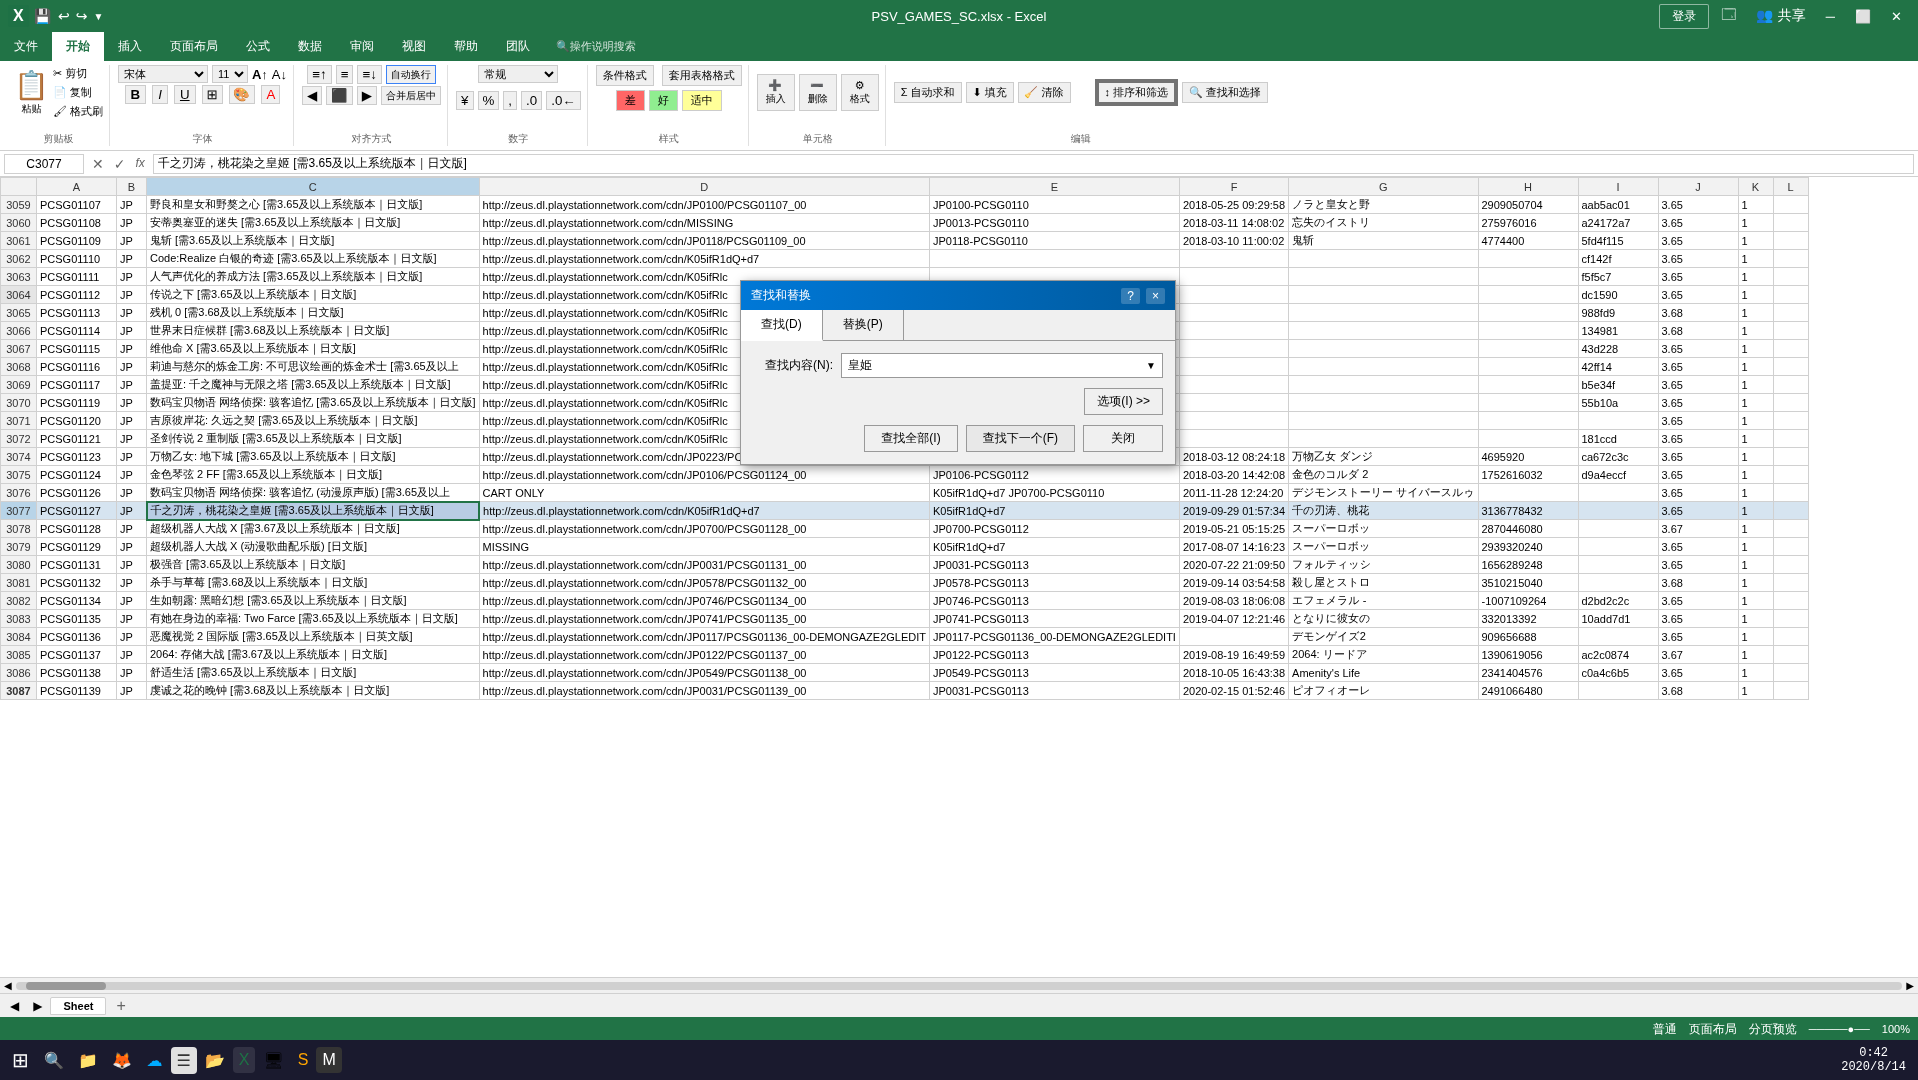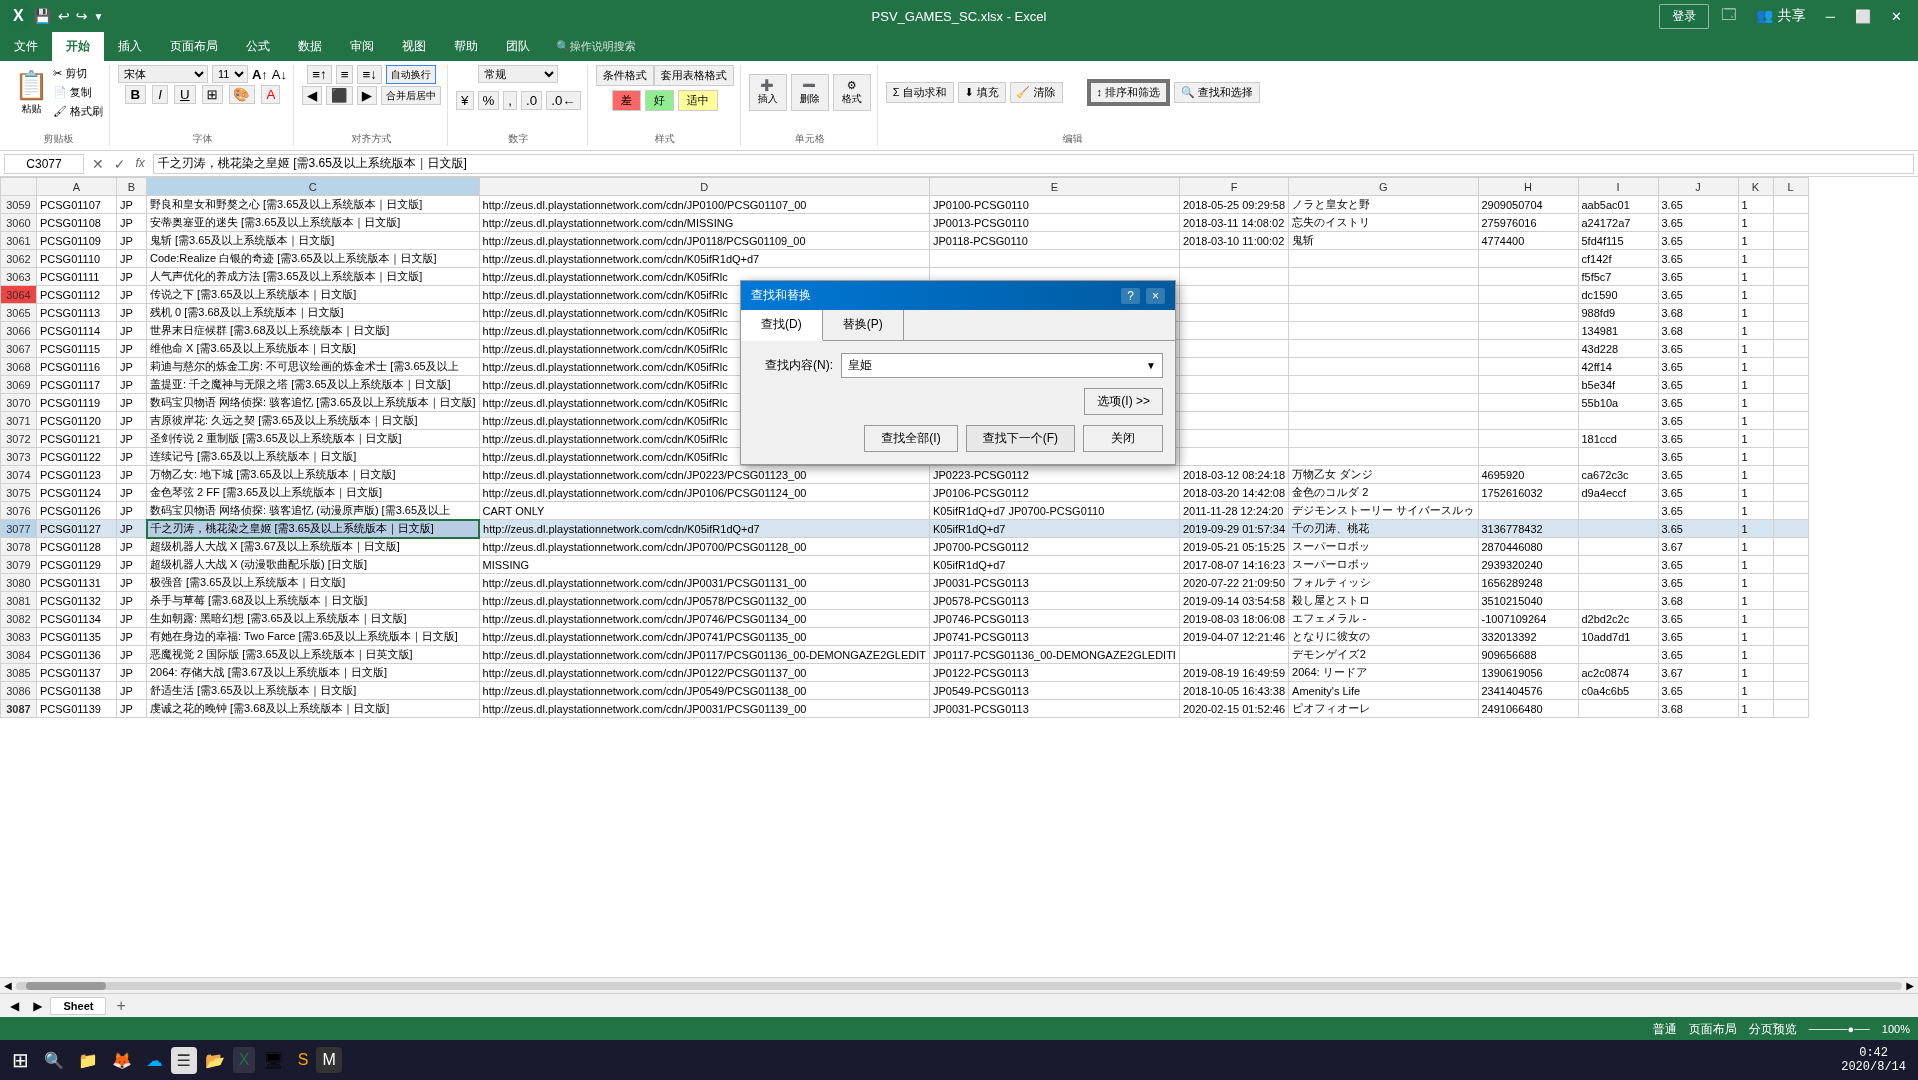--- a/index.html
+++ b/index.html
@@ -358,21 +358,21 @@
         <button style="border:1px solid #ccc;background:#f0f0f0;padding:1px 4px;cursor:pointer;">,</button>
         <button style="border:1px solid #ccc;background:#f0f0f0;padding:1px 4px;cursor:pointer;">.0</button>
         <button style="border:1px solid #ccc;background:#f0f0f0;padding:1px 4px;cursor:pointer;">.0←</button>
       </div>
     </div>
     <div class="ribbon-group-label">数字</div>
   </div>
 
   <div class="ribbon-group">
     <div class="ribbon-group-content" style="flex-direction:column;gap:4px;">
-      <div style="display:flex;gap:0;">
+      <div style="display:flex;gap:8px;">
         <button style="border:1px solid #ccc;background:#f0f0f0;padding:2px 6px;cursor:pointer;font-size:11px;">条件格式</button>
         <button style="border:1px solid #ccc;background:#f0f0f0;padding:2px 6px;cursor:pointer;font-size:11px;">套用表格格式</button>
       </div>
       <div style="display:flex;gap:4px;">
         <div style="background:#ff6666;padding:2px 8px;border:1px solid #ccc;font-size:11px;cursor:pointer;">差</div>
         <div style="background:#90ee90;padding:2px 8px;border:1px solid #ccc;font-size:11px;cursor:pointer;">好</div>
         <div style="background:#ffff99;padding:2px 8px;border:1px solid #ccc;font-size:11px;cursor:pointer;">适中</div>
       </div>
     </div>
     <div class="ribbon-group-label">样式</div>
@@ -523,21 +523,21 @@
             <td></td>
             <td></td>
             <td></td>
             <td></td>
             <td>f5f5c7</td>
             <td>3.65</td>
             <td>1</td>
             <td></td>
           </tr>
           <tr>
-            <th class="row-header" style="position: sticky; left: 0px; background: #ef4444;">3064</th>
+            <th class="row-header" style="position: sticky; left: 0px; background: #e5e5e5;">3064</th>
             <td>PCSG01112</td>
             <td>JP</td>
             <td>传说之下 [需3.65及以上系统版本｜日文版]</td>
             <td>http://zeus.dl.playstationnetwork.com/cdn/K05ifRlc</td>
             <td></td>
             <td></td>
             <td></td>
             <td></td>
             <td>dc1590</td>
             <td>3.65</td>
@@ -653,35 +653,20 @@
             <th class="row-header" style="position: sticky; left: 0px; background: rgb(242, 242, 242);">3072</th>
             <td>PCSG01121</td>
             <td>JP</td>
             <td>圣剑传说 2 重制版 [需3.65及以上系统版本｜日文版]</td>
             <td>http://zeus.dl.playstationnetwork.com/cdn/K05ifRlc</td>
             <td></td>
             <td></td>
             <td></td>
             <td></td>
             <td>181ccd</td>
-            <td>3.65</td>
-            <td>1</td>
-            <td></td>
-          </tr>
-          <tr>
-            <th class="row-header" style="position: sticky; left: 0px; background: rgb(242, 242, 242);">3073</th>
-            <td>PCSG01122</td>
-            <td>JP</td>
-            <td>连续记号 [需3.65及以上系统版本｜日文版]</td>
-            <td>http://zeus.dl.playstationnetwork.com/cdn/K05ifRlc</td>
-            <td></td>
-            <td></td>
-            <td></td>
-            <td></td>
-            <td></td>
             <td>3.65</td>
             <td>1</td>
             <td></td>
           </tr>
           <tr>
             <th class="row-header" style="position: sticky; left: 0px; background: rgb(242, 242, 242);">3074</th>
             <td>PCSG01123</td>
             <td>JP</td>
             <td>万物乙女: 地下城 [需3.65及以上系统版本｜日文版]</td>
             <td>http://zeus.dl.playstationnetwork.com/cdn/JP0223/PCSG01123_00</td>

